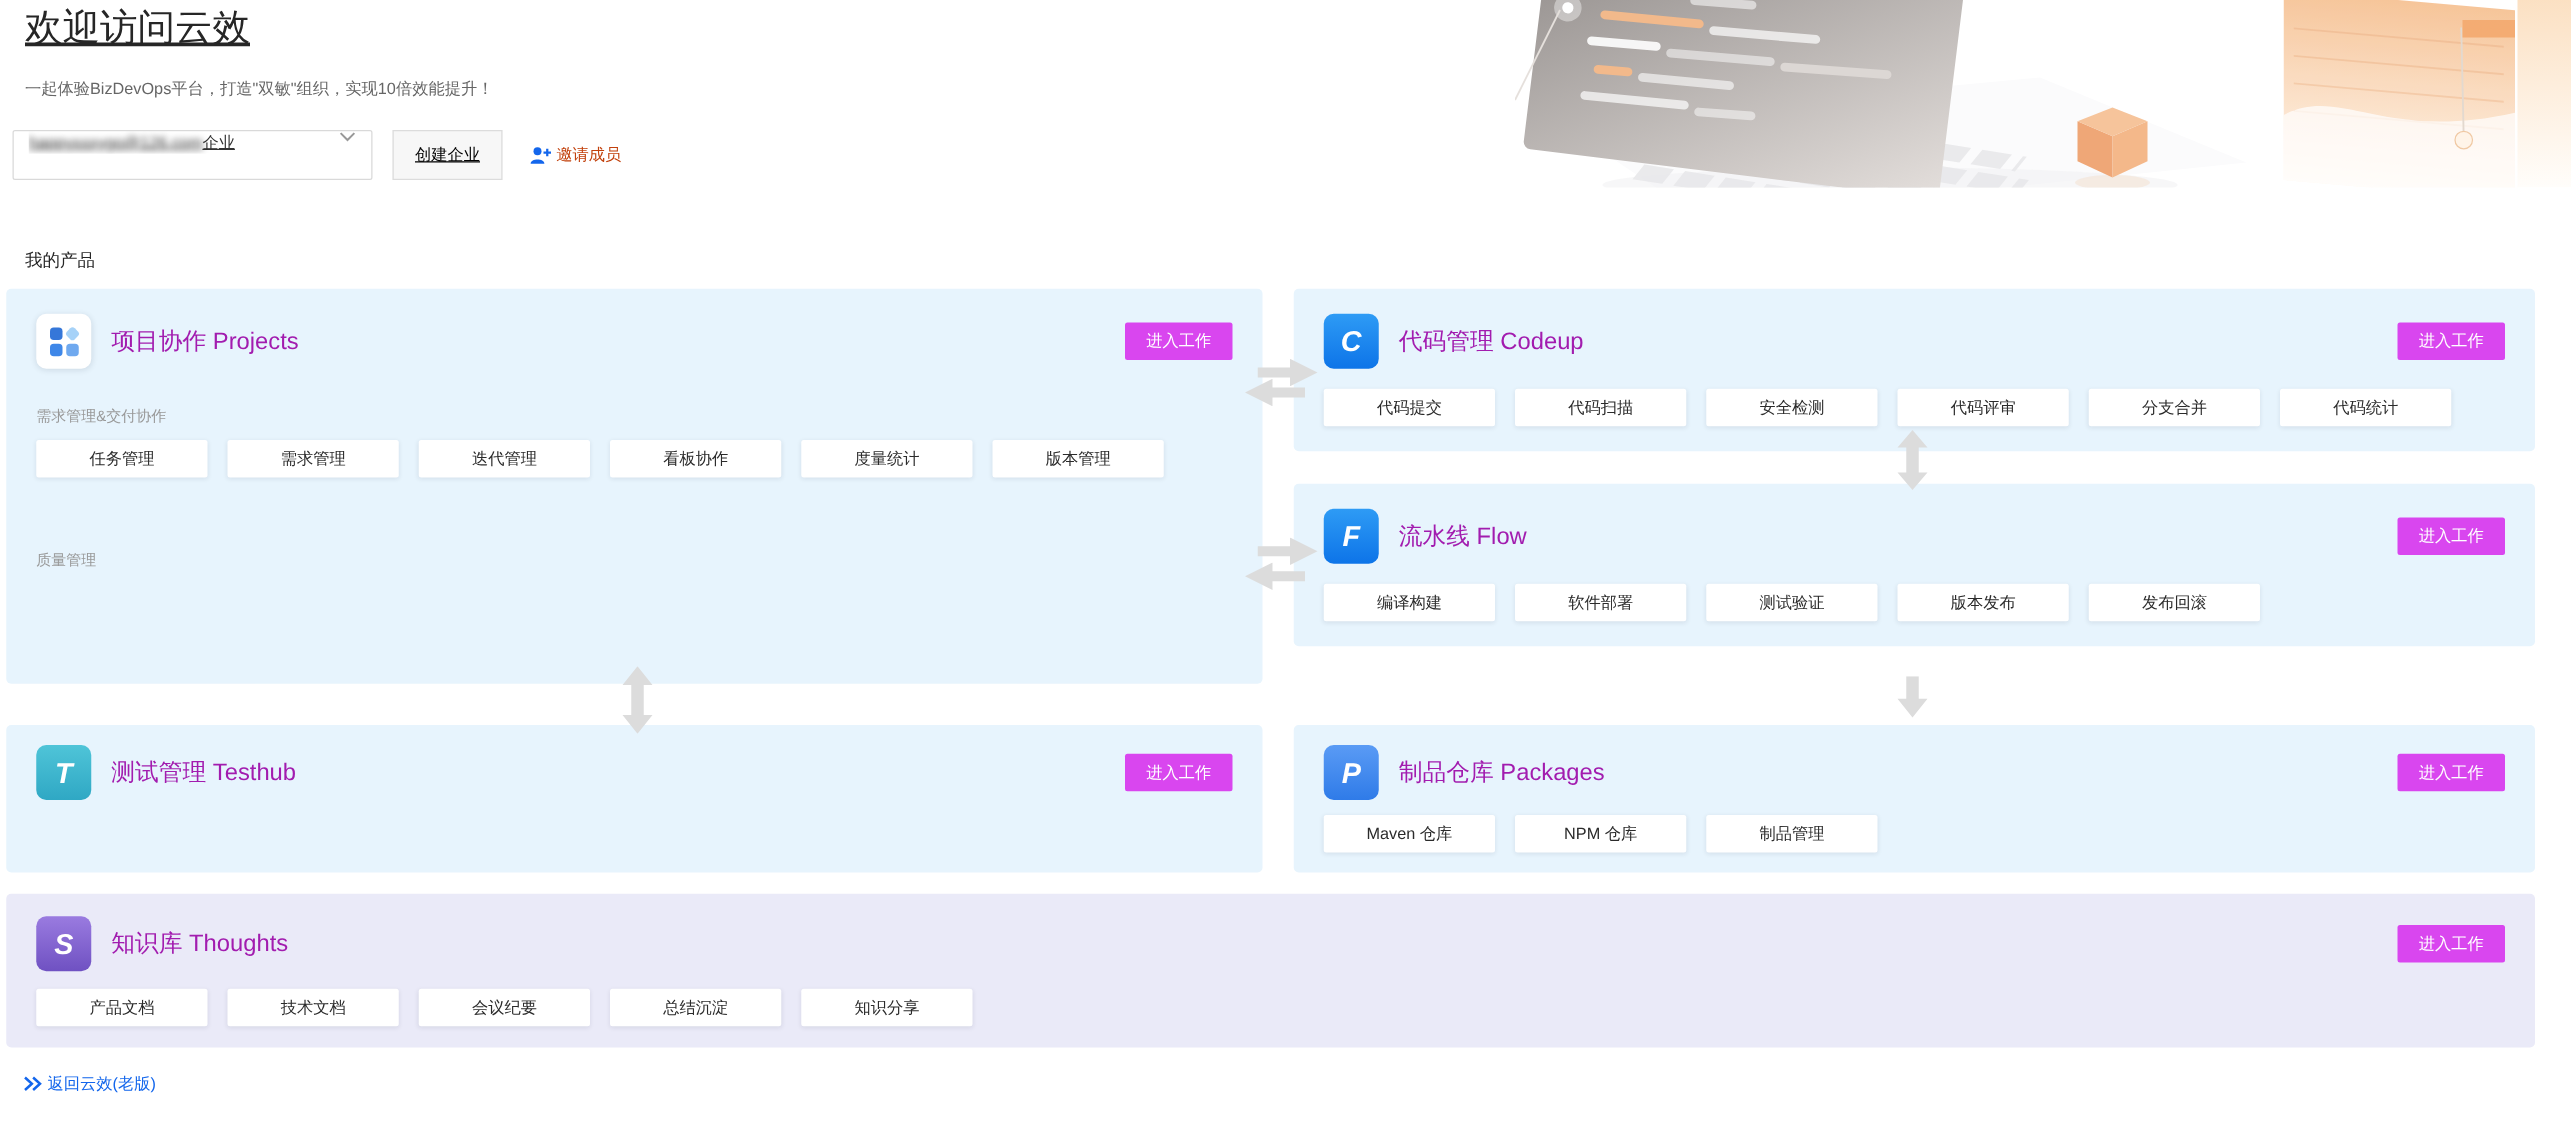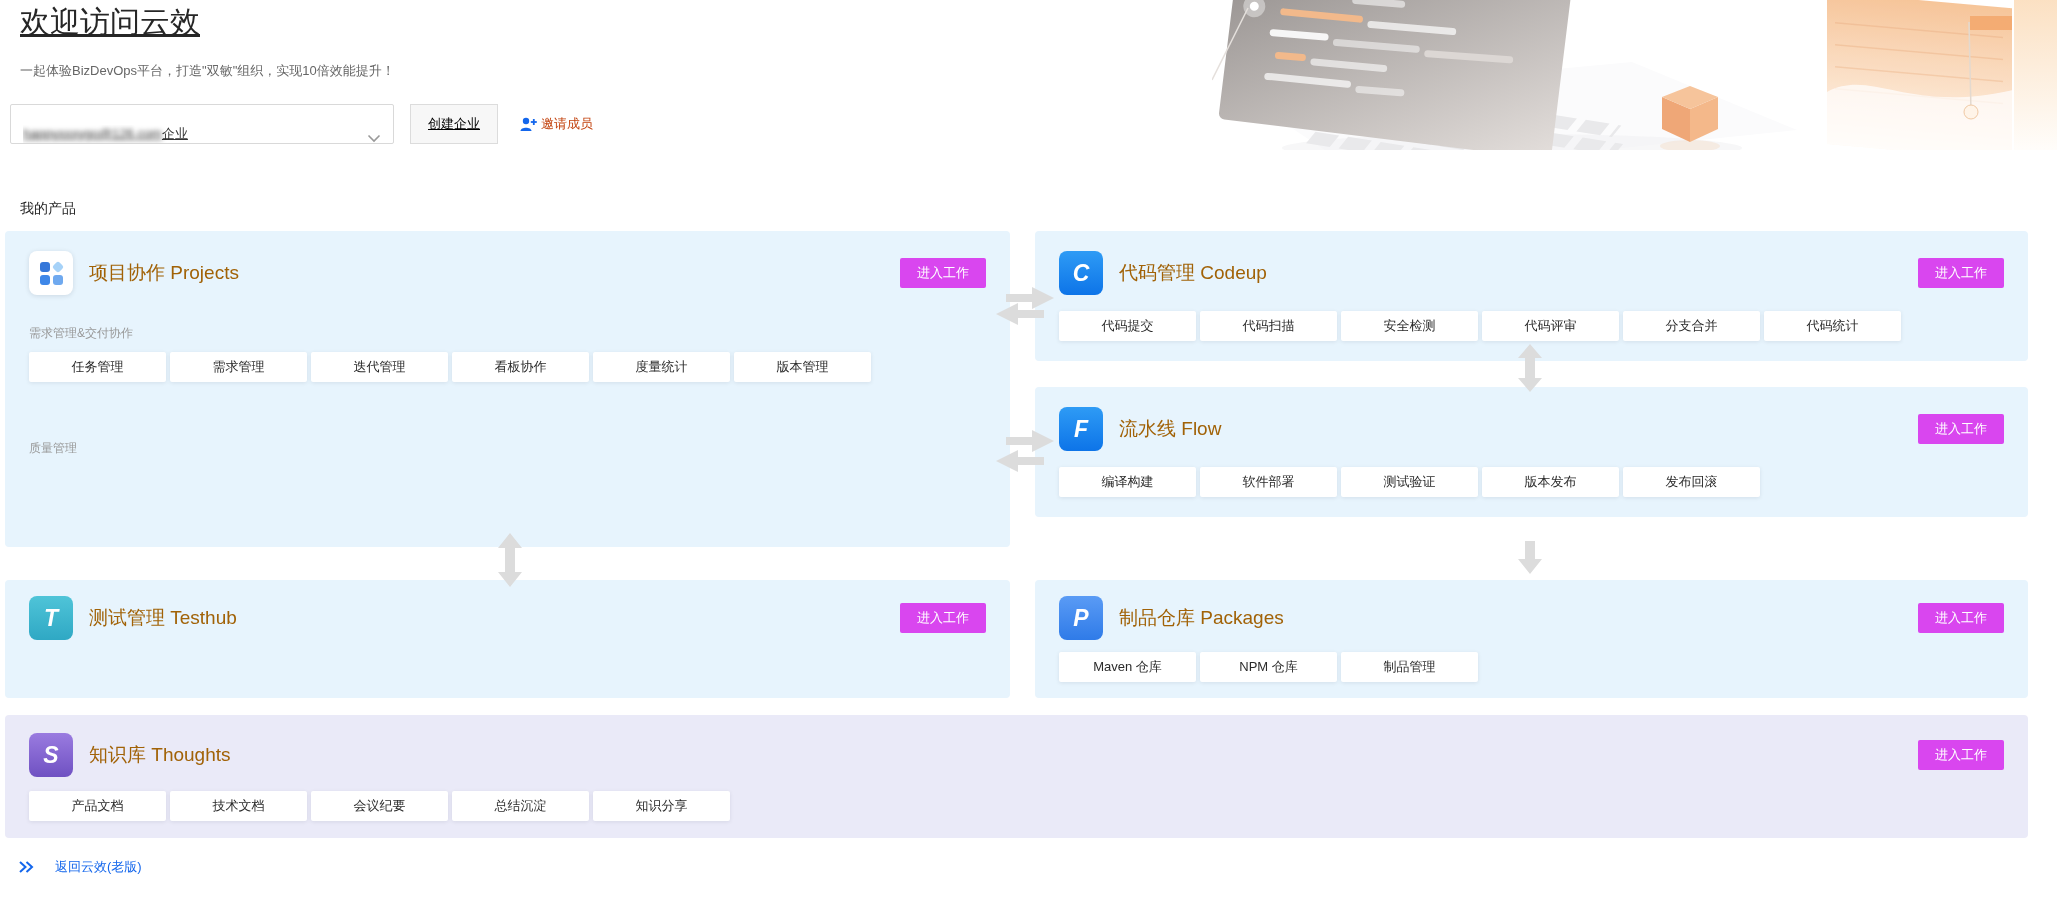--- a/index.html
+++ b/index.html
@@ -5,22 +5,22 @@
   html,body{margin:0;padding:0;background:#fff;}
   body{font-family:"Liberation Sans","DejaVu Sans",sans-serif;}
   #screen{position:relative;width:2057px;height:898px;background:#fff;overflow:hidden;}
 
   .hero{position:absolute;top:0;right:0;pointer-events:none;}
 
   .page-title{position:absolute;left:20px;top:2px;font-size:30px;font-weight:500;color:#262626;margin:0;text-decoration:underline;}
   .subtitle{position:absolute;left:20px;top:62px;font-size:13px;color:#666;}
 
   .controls{position:absolute;left:10px;top:104px;height:40px;display:flex;align-items:center;}
-  .ent-select{width:384px;height:40px;border:1px solid #D9D9D9;border-radius:2px;background:#fff;
-    display:flex;align-items:flex-end;padding:0 12px;box-sizing:border-box;cursor:pointer;}
+  .ent-select{width:288px;height:40px;border:1px solid #D9D9D9;border-radius:2px;background:#fff;
+    display:flex;align-items:flex-start;padding:0 12px;box-sizing:border-box;cursor:pointer;}
   .ent-select .val{font-size:13px;color:#333;text-decoration:underline;white-space:nowrap;overflow:hidden;}
   .blurred{filter:blur(2.6px);}
   .flex-sp{flex:1;}
   .btn-create{margin-left:16px;width:88px;height:40px;background:#F7F7F7;border:1px solid #DCDCDC;
     display:flex;align-items:center;justify-content:center;font-size:13px;color:#000000;
     text-decoration:underline;cursor:pointer;box-sizing:border-box;}
   .invite{margin-left:22px;display:flex;align-items:center;gap:4px;color:#c2410c;font-size:13px;cursor:pointer;}
 
   .my-products{position:absolute;left:20px;top:200px;font-size:14px;color:#262626;}
 
@@ -35,31 +35,31 @@
   .ic-testhub{background:linear-gradient(180deg,#4FC4D8,#2FA8C4);}
   .ic-packages{background:linear-gradient(180deg,#5A9BF5,#2F7BE8);}
   .ic-thoughts{background:linear-gradient(180deg,#9A7BE0,#6F51C2);}
   .ic-projects{background:#fff;box-shadow:0 1px 5px rgba(0,21,41,.12);}
   .proj-grid{display:grid;grid-template-columns:10px 10px;grid-template-rows:10px 10px;gap:3px;}
   .proj-grid i{display:block;border-radius:3px;}
   .pg1{background:#3577D9;}
   .pg2{background:#A6D2F8;transform:rotate(45deg) scale(.88);border-radius:2px;}
   .pg3{background:#3E87E8;}
   .pg4{background:#6FA9EF;}
-  .card-title{margin-left:16px;font-size:19px;color:#a16207;}
+  .card-title{margin-left:16px;font-size:19px;color:#a21caf;}
   .enter-btn{position:absolute;right:0;top:7px;width:86px;height:30px;background:#d946ef;color:#fff;
     font-size:13px;display:flex;align-items:center;justify-content:center;border-radius:2px;cursor:pointer;}
   .grp-label{font-size:12px;color:#999;}
-  .chips{display:flex;gap:4px;flex-wrap:wrap;}
+  .chips{display:flex;gap:16px;flex-wrap:wrap;}
   .chip{width:137px;height:30px;background:#fff;border-radius:2px;box-shadow:0 1px 4px rgba(0,21,41,.09);
     font-size:13px;color:#2b2b2b;display:flex;align-items:center;justify-content:center;cursor:pointer;}
 
   .arrow{position:absolute;pointer-events:none;}
 
-  .back-link{position:absolute;left:18px;top:858px;display:flex;align-items:center;gap:21px;
+  .back-link{position:absolute;left:18px;top:858px;display:flex;align-items:center;gap:4px;
     color:#1366EC;font-size:13px;cursor:pointer;}
   .back-link span{border-bottom:0;}
 </style>
 </head>
 <body>
 
 <div id="screen">
 
   <svg class="hero" width="845" height="150" viewBox="0 0 845 150">
     <defs>

